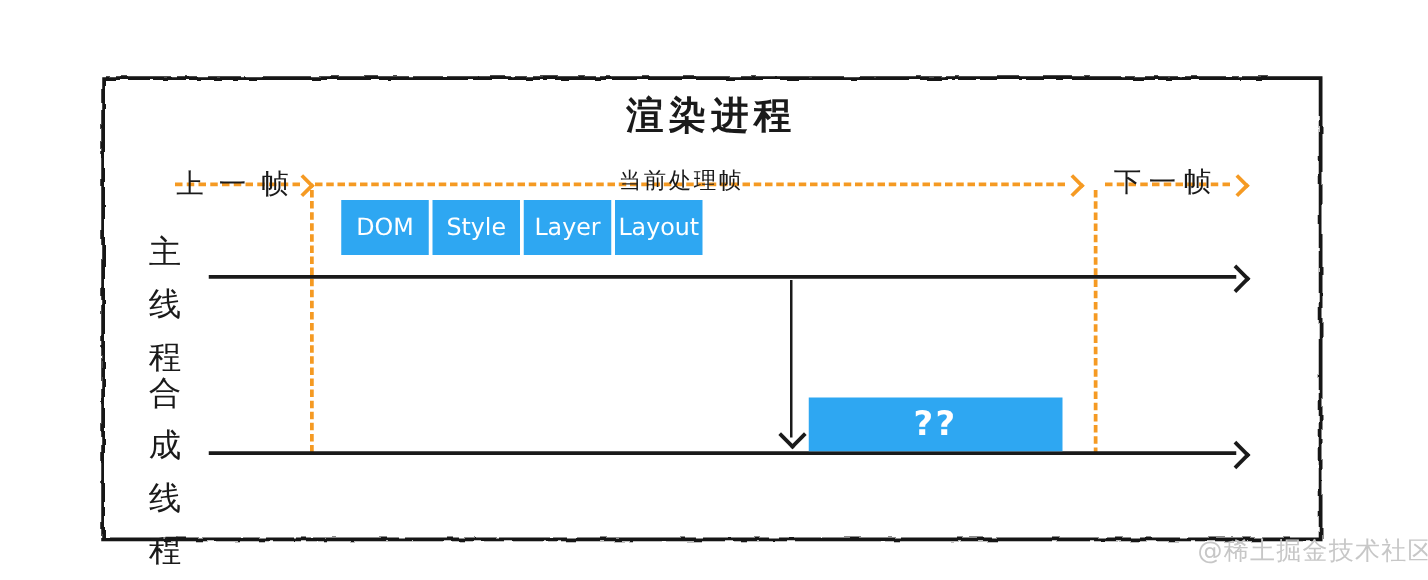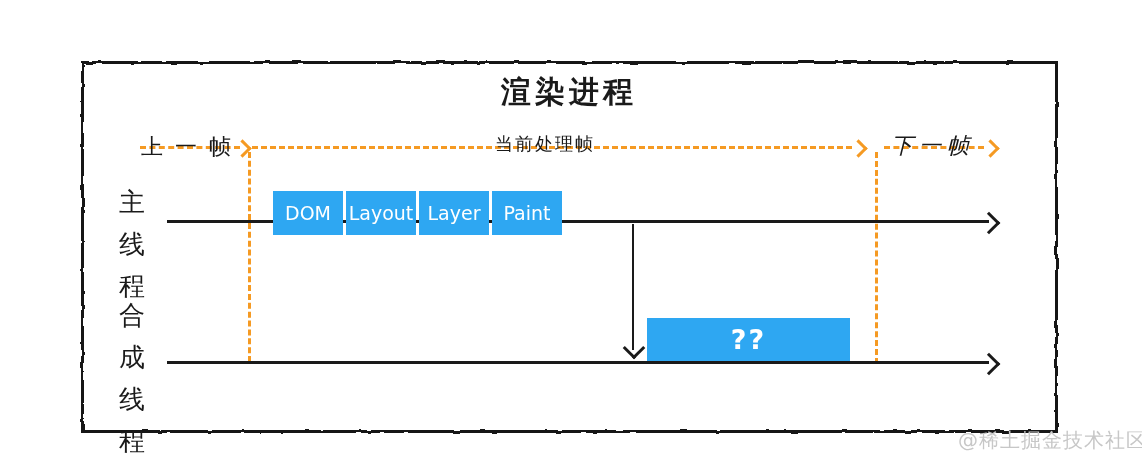--- a/index.html
+++ b/index.html
@@ -28,21 +28,21 @@
   .chev-down{transform:rotate(135deg);}
 
   
   .kline-h{height:0;border-top:3px solid #1a1a1a;}
   .kline-v{width:0;border-left:2px solid #1a1a1a;}
 
   
   .thread-label{width:30px;font-size:26px;line-height:42px;text-align:center;font-weight:500;}
 
   
-  .stages{left:273px;top:191px;display:flex;gap:3px;align-items:flex-end;}
+  .stages{left:273px;top:160px;display:flex;gap:3px;align-items:flex-end;}
   .stage-box{width:70px;height:44px;background:#2EA7F2;color:#fff;display:flex;
              align-items:center;justify-content:center;font-size:19px;font-weight:500;}
 
   
   .commit-label{left:498px;top:274px;font-size:25px;font-weight:500;
                 font-family:"DejaVu Sans Mono",monospace;}
 
   
   .task-box{left:647px;top:318px;width:203px;height:43px;background:#2EA7F2;color:#fff;
             display:flex;align-items:center;justify-content:center;font-size:27px;font-weight:600;
@@ -71,34 +71,34 @@
   <div class="abs odash-h" style="left:140px;top:146px;width:100px;"></div>
   <div class="abs chev chev-o" style="left:236px;top:142px;"></div>
   <div class="abs frame-label" style="left:141px;top:132px;width:110px;letter-spacing:12px;">上一帧</div>
 
   <div class="abs odash-h" style="left:252px;top:146px;width:600px;"></div>
   <div class="abs chev chev-o" style="left:852px;top:142px;"></div>
   <div class="abs frame-label" style="left:495px;top:132px;width:150px;font-size:18px;letter-spacing:2px;">当前处理帧</div>
 
   <div class="abs odash-h" style="left:884px;top:146px;width:100px;"></div>
   <div class="abs chev chev-o" style="left:984px;top:142px;"></div>
-  <div class="abs frame-label" style="left:891px;top:131px;width:100px;letter-spacing:6px;font-style:italic;">下一帧</div>
+  <div class="abs frame-label" style="left:891px;top:131px;width:100px;letter-spacing:6px;">下一帧</div>
 
   <div class="abs odash-v" style="left:248px;top:152px;height:210px;"></div>
   <div class="abs odash-v" style="left:875px;top:152px;height:212px;"></div>
 
   <div class="abs thread-label" style="left:117px;top:181px;">主线程</div>
   <div class="abs kline-h" style="left:167px;top:220px;width:822px;"></div>
   <div class="abs chev chev-k" style="left:981px;top:215px;"></div>
 
   <div class="abs stages">
     <div class="stage-box">DOM</div>
+    <div class="stage-box">Style</div>
+    <div class="stage-box">Layer</div>
     <div class="stage-box">Layout</div>
-    <div class="stage-box">Layer</div>
-    <div class="stage-box">Paint</div>
   </div>
 
   <div class="abs kline-v" style="left:632px;top:224px;height:126px;"></div>
   <div class="abs chev chev-k chev-down" style="left:626px;top:340px;"></div>
 
   <div class="abs thread-label" style="left:117px;top:294px;">合成线程</div>
   <div class="abs kline-h" style="left:167px;top:361px;width:822px;"></div>
   <div class="abs chev chev-k" style="left:981px;top:356px;"></div>
 
   <div class="abs task-box">??</div>

